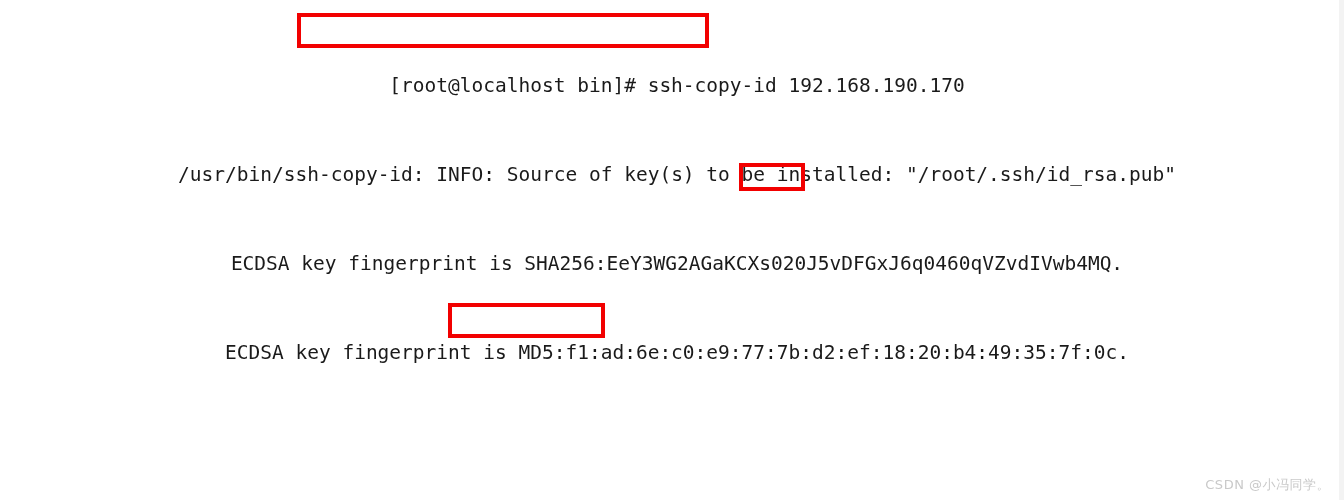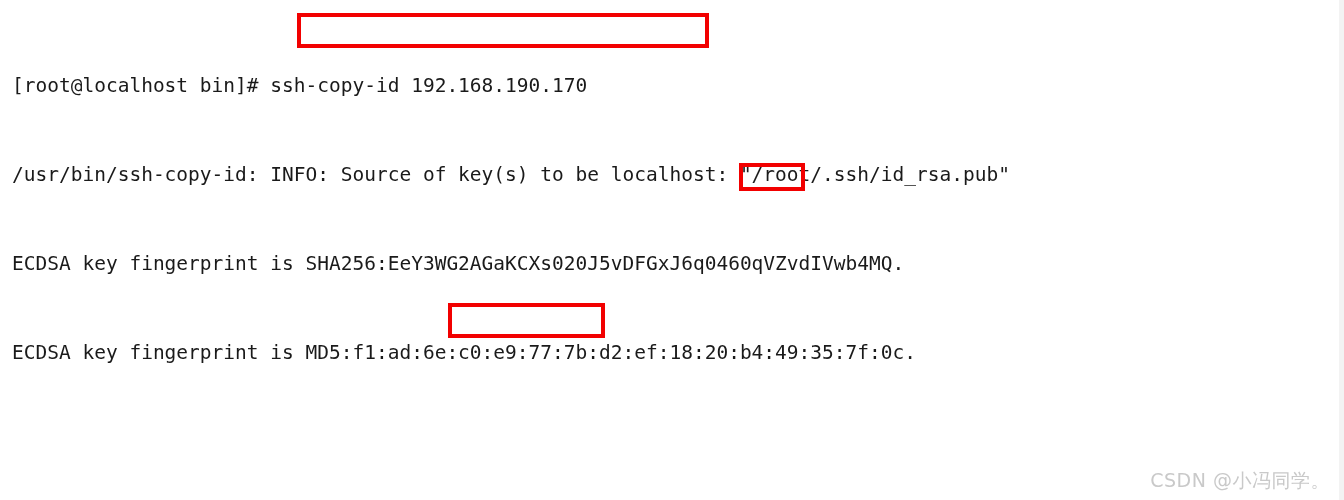--- a/index.html
+++ b/index.html
@@ -25,20 +25,21 @@
     font-family: "DejaVu Sans Mono", "Liberation Mono", monospace;
     font-size: 19.5px;
     line-height: 29.6px;
     color: #1a1a1a;
     white-space: pre;
     letter-spacing: 0px;
   }
   .tline {
     height: 29.6px;
     white-space: pre;
+    text-align: center;
   }
 
   
   .redbox {
     position: absolute;
     border: 4px solid #f20000;
     box-sizing: border-box;
     background: transparent;
     pointer-events: none;
   }
@@ -60,21 +61,21 @@
     width: 157px;
     height: 35px;
   }
 
   
   #watermark {
     position: absolute;
     right: 14px;
     bottom: 6px;
     font-family: "DejaVu Sans", "Liberation Sans", sans-serif;
-    font-size: 19px;
+    font-size: 13px;
     color: #c9c9c9;
     letter-spacing: 0.5px;
     white-space: nowrap;
   }
 
   
   #right-edge {
     position: absolute;
     right: 0;
     top: 0;
@@ -85,21 +86,21 @@
 </style>
 </head>
 <body>
 
 <div id="screenshot">
 
   <div id="right-edge"></div>
 
   <div id="terminal">
     <div class="tline">[root@localhost bin]# ssh-copy-id 192.168.190.170</div>
-    <div class="tline">/usr/bin/ssh-copy-id: INFO: Source of key(s) to be localhost: "/root/.ssh/id_rsa.pub"</div>
+    <div class="tline">/usr/bin/ssh-copy-id: INFO: Source of key(s) to be installed: "/root/.ssh/id_rsa.pub"</div>
     <div class="tline">ECDSA key fingerprint is SHA256:EeY3WG2AGaKCXs020J5vDFGxJ6q0460qVZvdIVwb4MQ.</div>
     <div class="tline">ECDSA key fingerprint is MD5:f1:ad:6e:c0:e9:77:7b:d2:ef:18:20:b4:49:35:7f:0c.</div>
     
     
     
     
     
     
     
     

